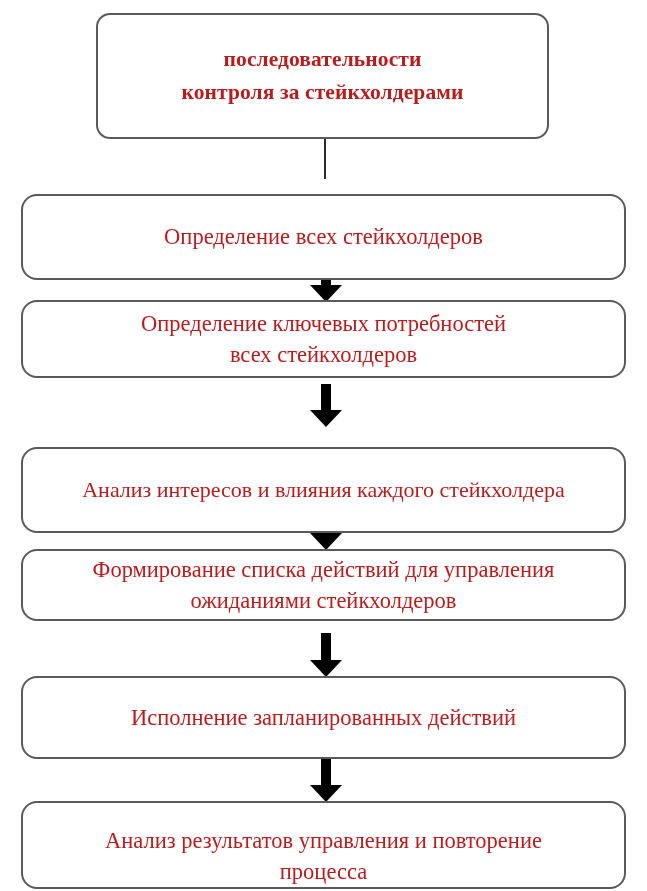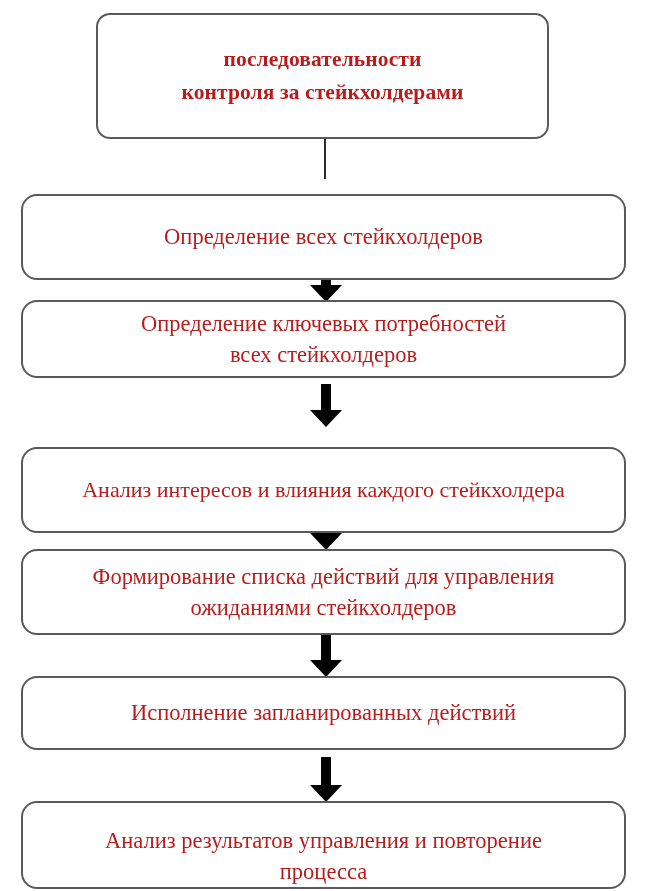--- a/index.html
+++ b/index.html
@@ -63,22 +63,22 @@
   }
   .node.body .node-label {
     font-weight: normal;
     font-size: 22.5px;
     line-height: 1.38;
   }
 
   .node.n2 { top: 194px;  height: 86px; }
   .node.n3 { top: 300px;  height: 78px; }
   .node.n4 { top: 426px;  height: 86px; margin-top: 21px; }
-  .node.n5 { top: 549px;  height: 86px; }
-  .node.n6 { top: 676px;  height: 74px; }
+  .node.n5 { top: 549px;  height: 72px; }
+  .node.n6 { top: 676px;  height: 83px; }
   .node.n7 { top: 801px;  height: 88px; align-items: flex-end; }
 
   .node.n4 .node-label { font-size: 22px; padding: 0 4px; }
 
   
   
   .line-connector {
     position: absolute;
     background: #2b2b2b;
     z-index: 1;

